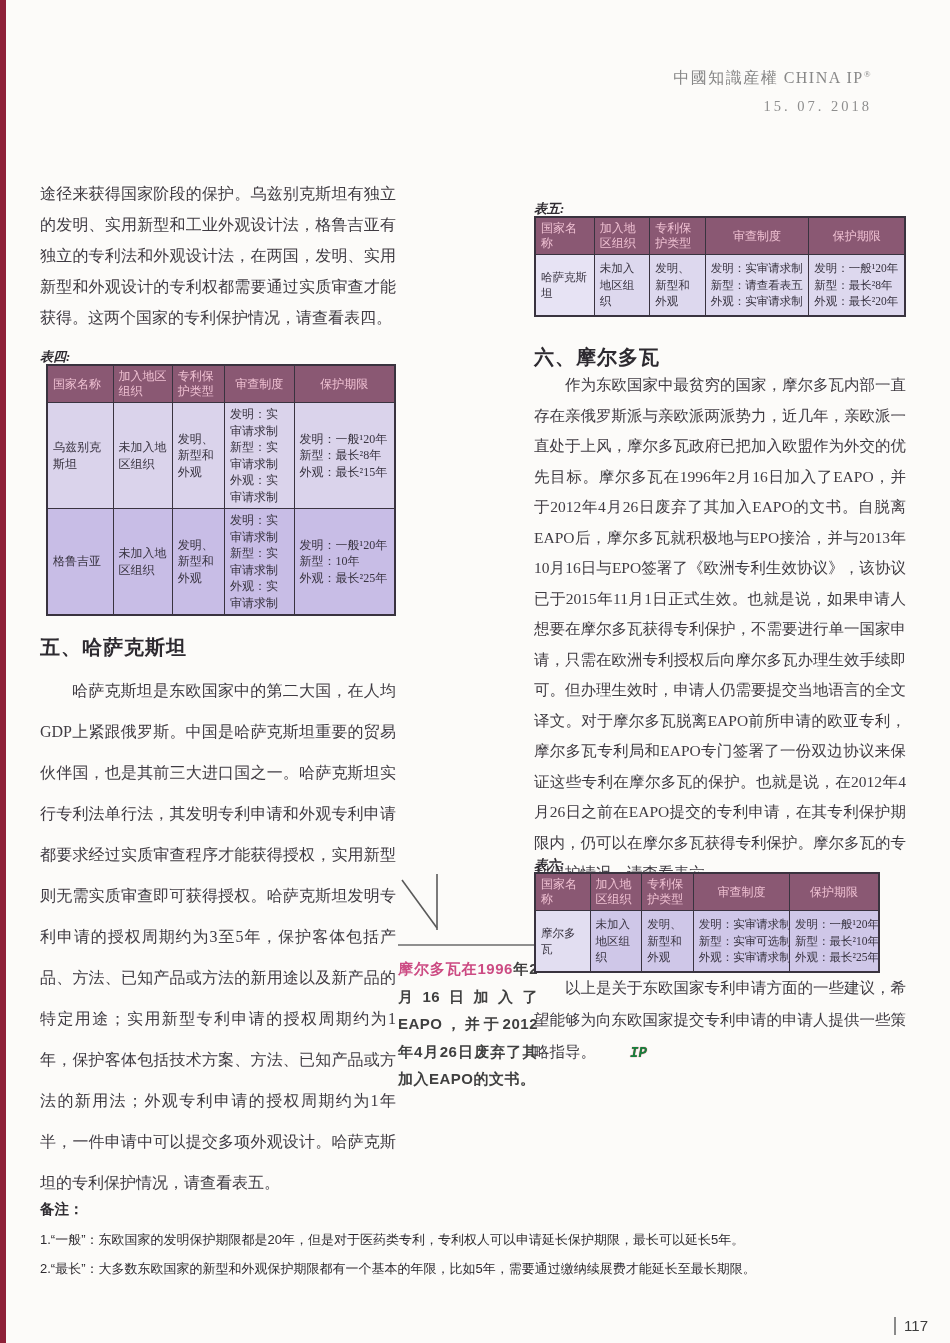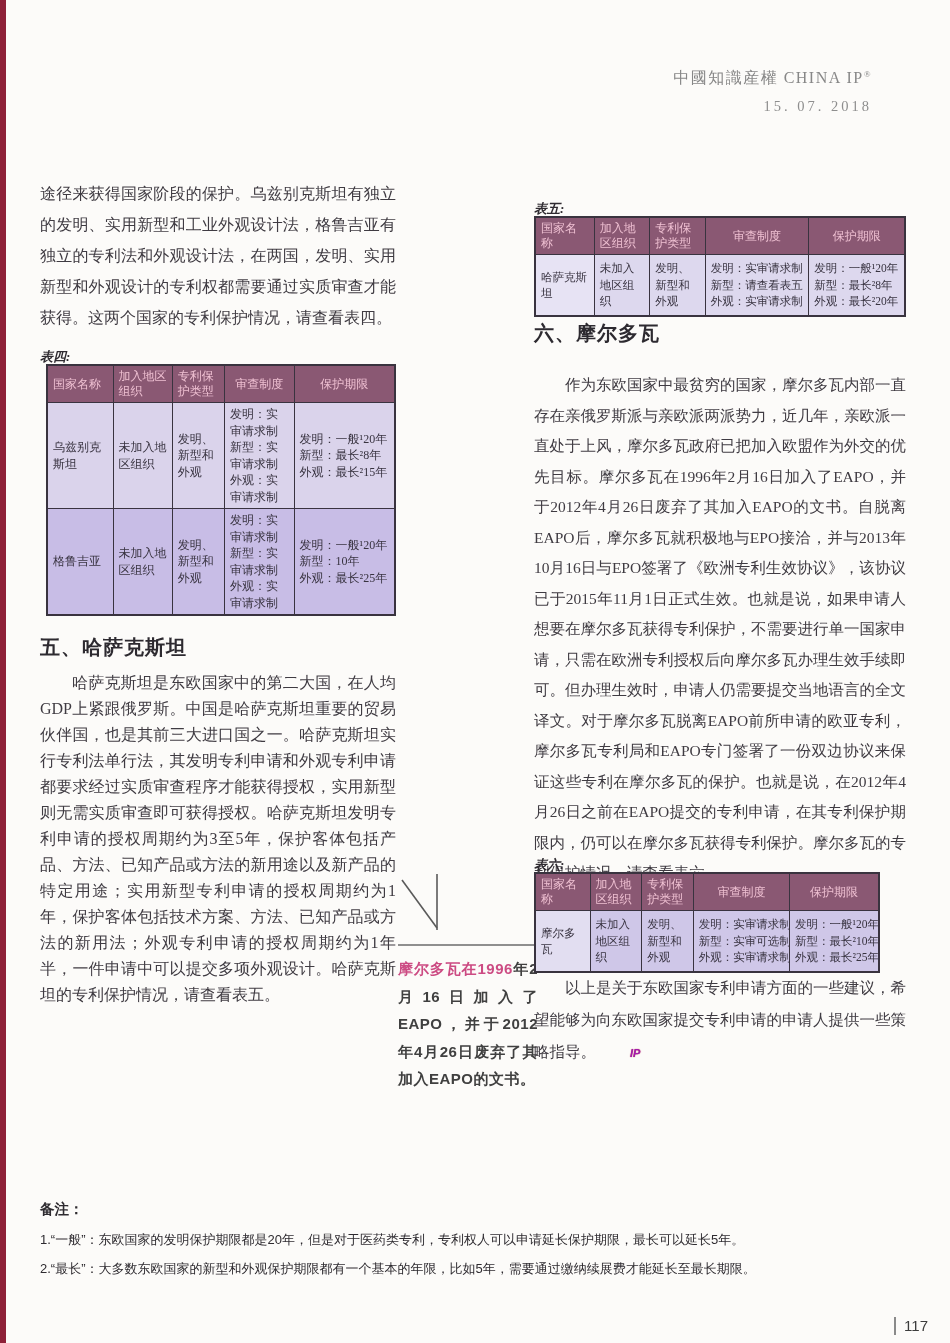--- a/index.html
+++ b/index.html
@@ -9,27 +9,27 @@
 
   
   .mag-header{position:absolute;top:68px;right:78px;text-align:right;color:#878787;}
   .brand{font-size:16px;letter-spacing:1.5px;}
   .brand sup{font-size:9px;}
   .issue-date{margin-top:9px;font-size:14.5px;letter-spacing:3px;color:#8e8e8e;}
 
   
   .col-text{position:absolute;text-align:justify;}
   .p-intro{left:40px;top:178px;width:356px;font-size:16px;line-height:31px;}
-  .s5-body{left:40px;top:670px;width:356px;font-size:16px;line-height:26px;text-indent:2em;}
+  .s5-body{left:40px;top:670px;width:356px;font-size:16px;line-height:41px;text-indent:2em;}
   .s6-body{left:534px;top:370px;width:372px;font-size:15.5px;line-height:30.5px;text-indent:2em;}
   .closing{left:534px;top:972px;width:372px;font-size:15.5px;line-height:32px;text-indent:2em;}
   .sec-title{position:absolute;font-family:"Liberation Sans","DejaVu Sans",sans-serif;
              font-weight:bold;font-size:20px;color:#2d2a30;letter-spacing:1px;}
   .s5-title{left:40px;top:634px;}
-  .s6-title{left:534px;top:320px;}
+  .s6-title{left:534px;top:344px;}
 
   
   .tbl-label{position:absolute;font-size:13px;font-weight:bold;font-style:italic;color:#2f2b31;}
 
   
   .ptable{position:absolute;border-collapse:collapse;table-layout:fixed;
           font-family:"Liberation Serif","DejaVu Serif",serif;color:#383340;
           border:2px solid #39333f;}
   .ptable th,.ptable td{border:1px solid #39333f;padding:3px 5px;vertical-align:middle;}
   .ptable th{background:#8a5873;color:#efc0d2;font-weight:normal;font-size:12px;line-height:15px;text-align:left;}
@@ -55,22 +55,22 @@
   
   .pull-quote{position:absolute;left:398px;top:872px;width:140px;}
   .arrow-icon{display:block;margin-left:2px;}
   .quote-rule{height:2px;background:#8f8f8f;margin:8px 0 9px 0;}
   .quote-text{font-family:"Liberation Sans","DejaVu Sans",sans-serif;font-weight:bold;
               font-size:15px;line-height:27.5px;text-align:justify;letter-spacing:0.5px;}
   .q1{color:#cc4b83;}
   .q2{color:#404040;}
 
   
-  .ip-logo{display:inline-block;color:#a21caf;font-weight:bold;font-style:italic;
-           font-family:Liberation Sans, sans-serif;font-size:11px;padding-left:3px;
+  .ip-logo{display:inline-block;color:#15803d;font-weight:bold;font-style:italic;
+           font-family:Liberation Mono, monospace;font-size:14px;padding-left:3px;
            text-shadow:0 0 1px #b5263a;}
 
   
   .notes{position:absolute;left:40px;top:1200px;width:888px;
          font-family:"Liberation Sans","DejaVu Sans",sans-serif;color:#2e2b30;}
   .notes-label{font-weight:bold;font-size:14.5px;}
   .note-item{margin-top:13px;font-size:13px;line-height:16px;}
 
   
   .page-number{position:absolute;top:1288px;right:22px;font-family:"Liberation Sans",sans-serif;

